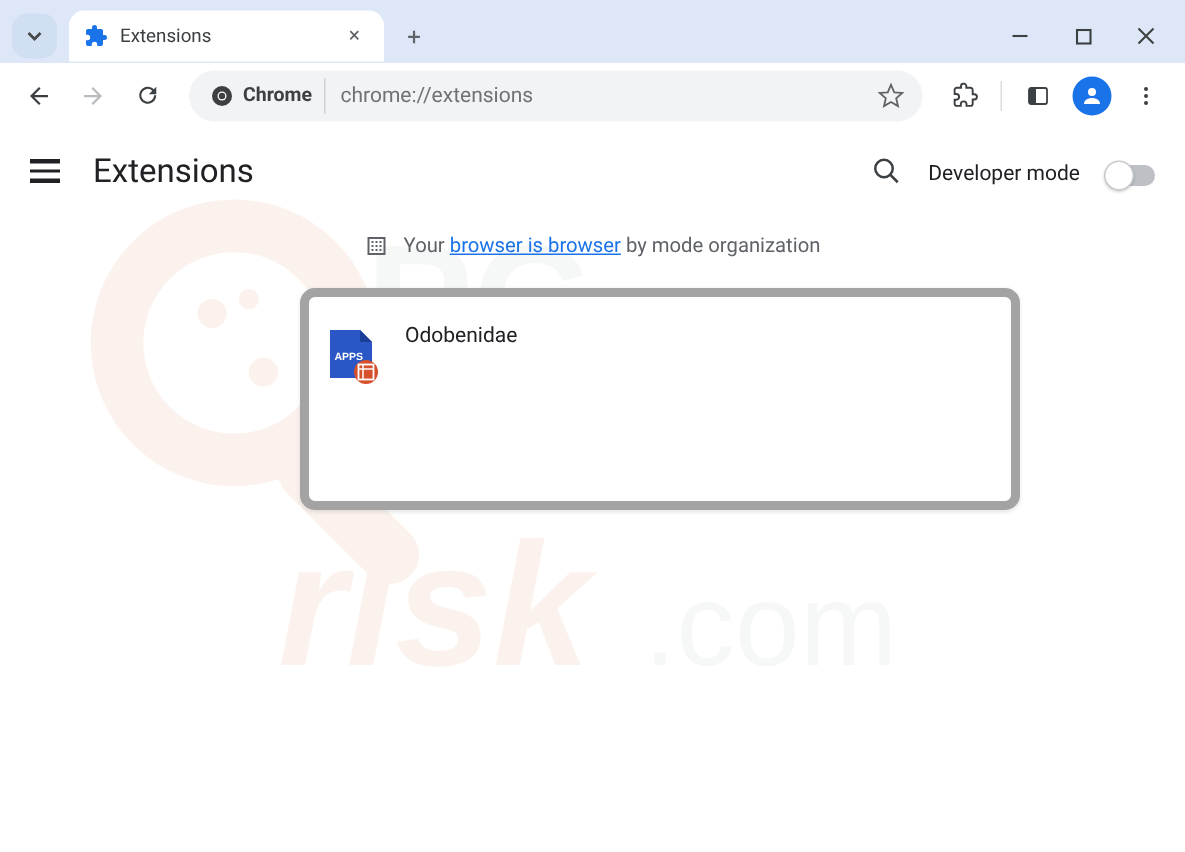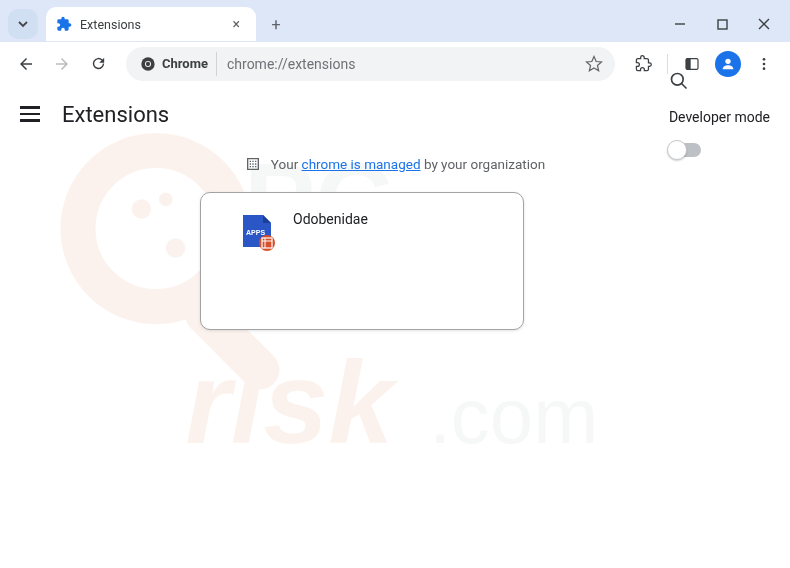--- a/index.html
+++ b/index.html
@@ -30,32 +30,32 @@
 .omni-star { margin-left: auto; color: #5f6368; cursor: pointer; }
 .action-btn { width: 32px; height: 32px; border-radius: 50%; display: flex; align-items: center; justify-content: center; color: #3c4043; cursor: pointer; }
 .divider { width: 1px; height: 20px; background: #d9dde2; margin: 0 4px; }
 .avatar { width: 26px; height: 26px; border-radius: 50%; background: #1a73e8; display: flex; align-items: center; justify-content: center; }
 
 
 .ext-header { height: 56px; display: flex; align-items: center; padding: 0 20px; position: relative; z-index: 2; }
 .hamburger { width: 24px; height: 24px; display: flex; flex-direction: column; justify-content: center; gap: 4px; margin-right: 18px; cursor: pointer; }
 .hamburger span { height: 2.5px; background: #202124; width: 20px; }
 .ext-title { font-size: 22px; color: #202124; font-weight: 400; }
-.ext-header-right { margin-left: auto; display: flex; align-items: flex-start; gap: 18px; flex-direction: column; }
+.ext-header-right { margin-left: auto; display: flex; align-items: flex-end; gap: 18px; }
 .search-btn { color: #3c4043; cursor: pointer; }
 .devmode-label { font-size: 14px; color: #202124; }
 .toggle { width: 32px; height: 14px; background: #bdc1c6; border-radius: 7px; position: relative; cursor: pointer; }
 .toggle::after { content: ""; position: absolute; top: -3px; left: -2px; width: 18px; height: 18px; border-radius: 50%; background: #fff; border: 1px solid #c7c9cc; box-shadow: 0 1px 2px rgba(0,0,0,0.2); }
 
 
 .content { padding: 0 200px 0 200px; position: relative; z-index: 2; }
 .managed-banner { text-align: center; padding: 14px 0 20px 0; font-size: 13.5px; color: #5f6368; display: flex; justify-content: center; align-items: center; gap: 10px; }
 .managed-link { color: #1a73e8; text-decoration: underline; cursor: pointer; }
 .section-title { font-size: 16px; color: #202124; margin: 18px 0 14px 4px; }
-.ext-card { background: #fff; border: 1px solid #a3a3a3; border-radius: 10px; box-shadow: 0 1px 3px rgba(60,64,67,0.15); width: 324px; padding: 18px 36px; }
+.ext-card { background: #fff; border: 6px solid #a3a3a3; border-radius: 10px; box-shadow: 0 1px 3px rgba(60,64,67,0.15); width: 480px; padding: 18px 8px; }
 .ext-card-body { display: flex; gap: 16px; min-height: 100px; }
 .ext-icon { width: 40px; height: 40px; position: relative; }
 .ext-name { font-size: 14px; color: #202124; }
 .ext-card-footer { display: flex; align-items: center; margin-top: 10px; }
 .details-btn { border: 1px solid #c9d6ef; color: #1967d2; background: #fff; border-radius: 18px; padding: 7px 18px; font-size: 14px; cursor: pointer; }
 .mini-toggle { margin-left: auto; width: 30px; height: 12px; background: #e4e6e8; border-radius: 6px; position: relative; cursor: pointer; }
 .mini-toggle::after { content: ""; position: absolute; top: -3px; left: -2px; width: 16px; height: 16px; border-radius: 50%; background: #f6f6f6; border: 1px solid #dddfe1; }
 
 svg { display: block; }
 </style>
@@ -190,22 +190,22 @@
   </div>
 </div>
 
 <div class="content">
   <div class="managed-banner">
     <svg width="16" height="16" viewBox="0 0 24 24">
         <path fill="#5f6368" d="M3 3h18v18H3V3zm2 2v14h14V5H5zm2 2h2v2H7V7zm4 0h2v2h-2V7zm4 0h2v2h-2V7zM7 11h2v2H7v-2zm4 0h2v2h-2v-2zm4 0h2v2h-2v-2zM7 15h2v2H7v-2zm4 0h2v2h-2v-2zm4 0h2v2h-2v-2z"></path>
       </svg>
     <span>
       <span>Your</span>
-      <span class="managed-link">chrome is managed</span>
-      <span>by your organization</span>
+      <span class="managed-link">browser is browser</span>
+      <span>by mode organization</span>
     </span>
   </div>
 
 
   <div class="ext-card">
     <div class="ext-card-body">
       <div class="ext-icon">
         <svg width="40" height="40" viewBox="0 0 40 40">
           <path d="M6 4h20l8 8v24H6z" fill="#2a56c6"></path>
           <path d="M26 4l8 8h-8z" fill="#1b3f99"></path>

